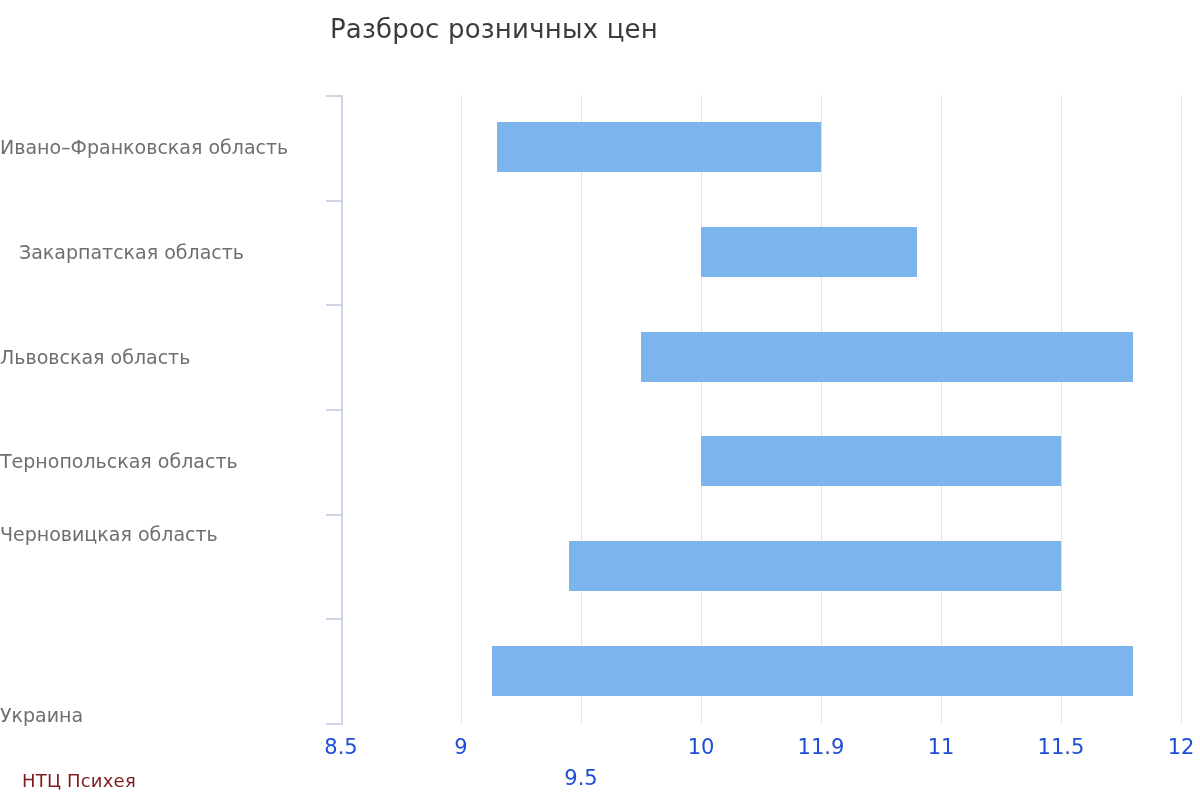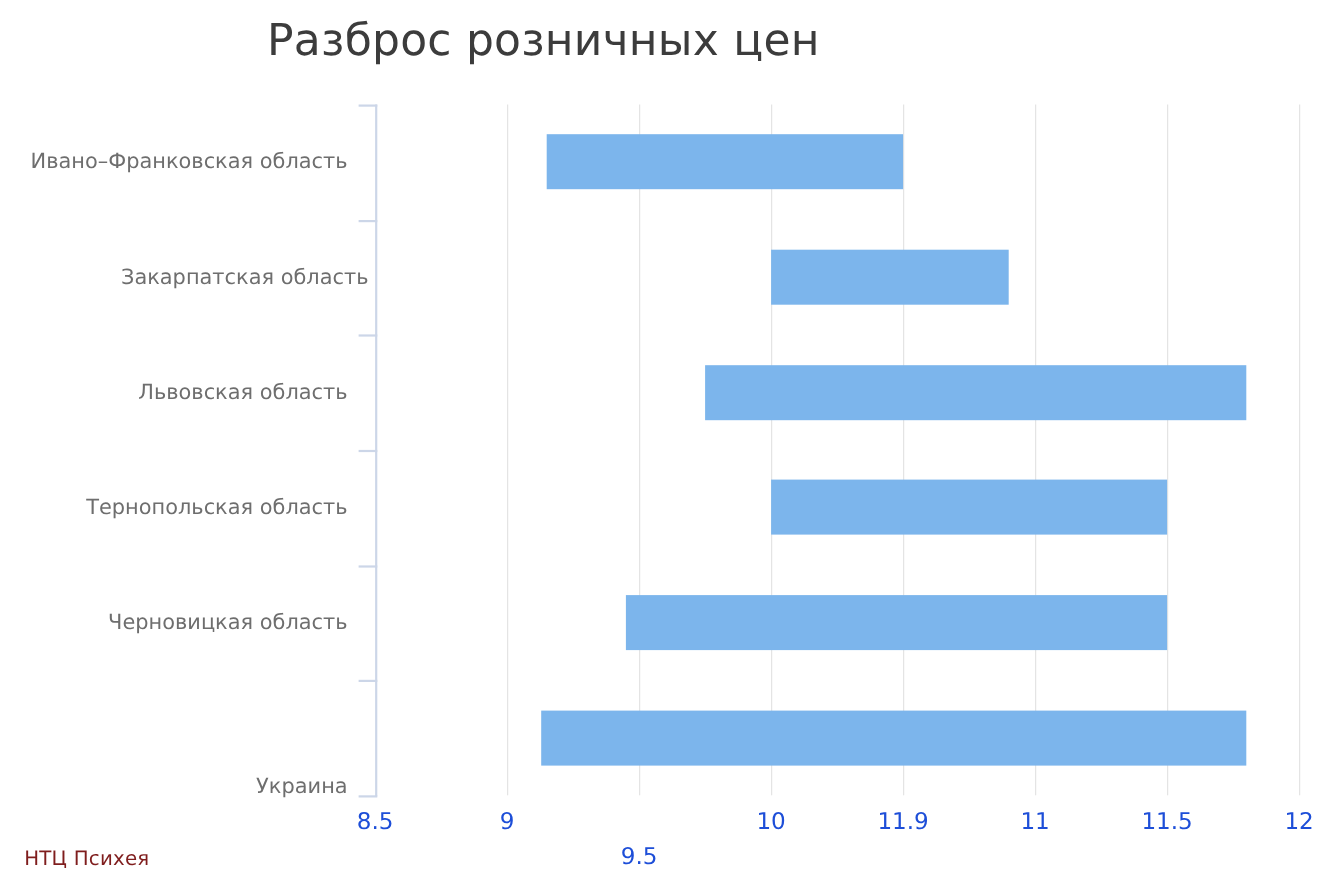--- a/index.html
+++ b/index.html
@@ -14,21 +14,21 @@
     width: 1200px; height: 800px;
     background: #ffffff;
   }
 
   
   #chart-title {
     position: absolute;
     left: 0; top: 14px;
     width: 988px;
     text-align: center;
-    font-size: 40px;
+    font-size: 26px;
     font-weight: 400;
     color: #3c3c3c;
     letter-spacing: 0.2px;
   }
 
   
   #plot-area {
     position: absolute;
     left: 341px; top: 95px;
     width: 840px;   
@@ -53,21 +53,20 @@
   .y-tick {
     position: absolute;
     left: 326px;
     width: 17px; height: 2px;
     background: #ccd6e8;
   }
   .cat-label-wrap {
     position: absolute;
     left: 0;
     width: 326px;
-    text-align: right;
     padding-right: 10px;
     font-size: 19px;
     color: #6e6e6e;
     white-space: nowrap;
     transform: translateY(-50%);
   }
 
   
   .bar {
     position: absolute;
@@ -130,21 +129,21 @@
       <div class="y-tick" style="top: 409px;"></div>
       <div class="y-tick" style="top: 513.667px;"></div>
       <div class="y-tick" style="top: 618.333px;"></div>
       <div class="y-tick" style="top: 723px;"></div>
     </div>
   <div id="cat-labels">
       <div class="cat-label-wrap" style="top: 147.333px;">Ивано–Франковская область</div>
       <div class="cat-label-wrap" style="top: 252px; margin-left: 19px;">Закарпатская область</div>
       <div class="cat-label-wrap" style="top: 356.667px;">Львовская область</div>
       <div class="cat-label-wrap" style="top: 461.333px;">Тернопольская область</div>
-      <div class="cat-label-wrap" style="top: 566px;">Черновицкая область</div>
+      <div class="cat-label-wrap" style="top: 534px;">Черновицкая область</div>
       <div class="cat-label-wrap" style="top: 670.667px; margin-top: 44px;">Украина</div>
     </div>
   <div id="x-tick-labels">
       <div class="x-tick-label" style="left: 341px;">8.5</div>
       <div class="x-tick-label" style="left: 461px;">9</div>
       <div class="x-tick-label" style="left: 581px; margin-top: 31px;">9.5</div>
       <div class="x-tick-label" style="left: 701px;">10</div>
       <div class="x-tick-label" style="left: 821px;">11.9</div>
       <div class="x-tick-label" style="left: 941px;">11</div>
       <div class="x-tick-label" style="left: 1061px;">11.5</div>

